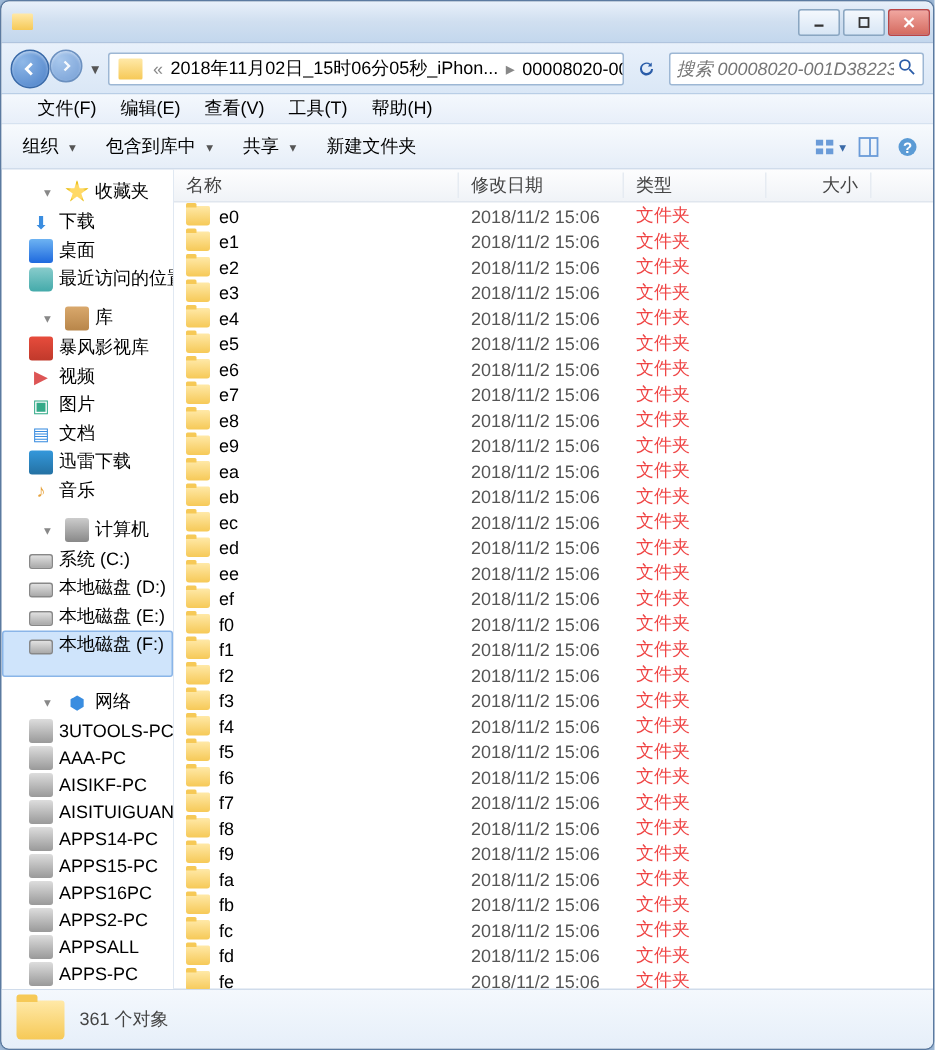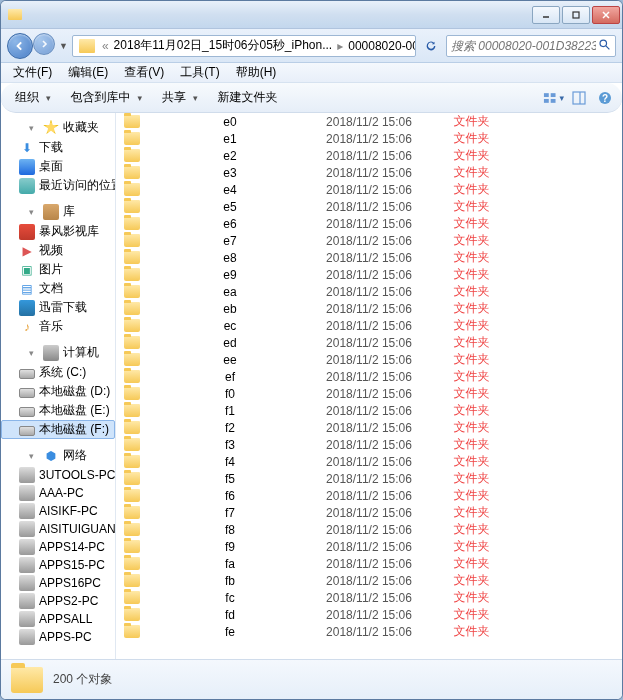--- a/index.html
+++ b/index.html
@@ -15,35 +15,35 @@
   .nav-btn { width:26px; height:26px; border-radius:50%; background: radial-gradient(circle at 30% 30%, #8fb8e8, #4a7fc7); border:1px solid #3a6aa8; display:flex; align-items:center; justify-content:center; color:#fff; cursor:pointer; box-shadow: inset 0 1px 2px rgba(255,255,255,.5);}
   .nav-btn.fwd { width:22px; height:22px; opacity:.7;}
   .addr-box { flex:1; height:22px; background:#fff; border:1px solid #9db7d4; border-radius:2px; display:flex; align-items:center; padding:0 2px; overflow:hidden;}
   .addr-box .folder-ico { width:16px; height:14px; background: linear-gradient(#ffe9a8,#f6c957); border-radius:1px; margin:0 4px; flex-shrink:0;}
   .addr-crumb { padding:0 2px; white-space:nowrap;}
   .addr-sep { color:#888; padding:0 3px;}
   .addr-refresh { width:22px; height:22px; display:flex; align-items:center; justify-content:center; color:#2a5ca8; cursor:pointer;}
   .search-box { width:170px; height:22px; background:#fff; border:1px solid #9db7d4; border-radius:2px; display:flex; align-items:center; padding:0 4px;}
   .search-box input { border:none; outline:none; font-size:12px; width:100%; color:#888; font-style:italic; background:transparent;}
   .search-ico { color:#2a5ca8; margin-left:2px;}
-  .menubar { height:20px; background:linear-gradient(#f4f8fd,#e8eff9); display:flex; align-items:center; padding:0 4px; border-bottom:1px solid #d6e2f0; font-size:12px;}
+  .menubar { height:20px; background:linear-gradient(#f4f8fd,#e8eff9); display:flex; align-items:center; padding:0 16px; border-bottom:1px solid #d6e2f0; font-size:12px;}
   .menubar span { padding: 2px 8px; cursor:pointer;}
-  .toolbar { height:30px; background:linear-gradient(#f7fafd,#e6eef8); display:flex; align-items:center; padding:0 6px; gap:4px; border-bottom:1px solid #d0dceb;border-radius:15px;}
+  .toolbar { height:30px; background:linear-gradient(#f7fafd,#e6eef8); display:flex; align-items:center; padding:0 6px; gap:4px; border-bottom:1px solid #d0dceb;}
   .tool-item { padding:3px 8px; cursor:pointer; display:flex; align-items:center; gap:4px; border-radius:2px;}
   .tool-dd::after { content:"▾"; font-size:9px; margin-left:3px; color:#555;}
   .tool-spacer { flex:1;}
   .tool-ico { width:22px; height:22px; display:flex; align-items:center; justify-content:center; cursor:pointer; color:#3a6aa8;}
   .body { flex:1; display:flex; overflow:hidden;}
   .nav-pane { width:115px; background:#fff; border-right:1px solid #e0e8f2; overflow-y:auto; padding:4px 0;}
   .nav-group { margin-bottom:6px;}
   .nav-head { display:flex; align-items:center; padding:2px 4px; gap:4px; cursor:pointer;margin-left:24px;}
   .nav-head::before { content:"▸"; font-size:9px; color:#888; width:10px;}
   .nav-head.open::before { content:"▾";}
   .nav-item { display:flex; align-items:center; padding:1px 4px 1px 18px; gap:4px; cursor:pointer; white-space:nowrap; overflow:hidden;}
-  .nav-item.sel { background:#cfe4fb; border:1px solid #8ab5e8; border-radius:2px; padding:0 3px 0 17px;}
+  .nav-item.sel { background:#cfe4fb; border:1px solid #8ab5e8; border-radius:2px; padding:0 3px 12px 17px;}
   .ico { width:16px; height:16px; flex-shrink:0; display:inline-flex; align-items:center; justify-content:center;}
   .ico-fav { background:radial-gradient(circle,#ffd966 40%,#e6b800 60%); clip-path: polygon(50% 0%, 61% 35%, 98% 35%, 68% 57%, 79% 91%, 50% 70%, 21% 91%, 32% 57%, 2% 35%, 39% 35%);}
   .ico-dl { color:#3a8de0;}
   .ico-desk { background:linear-gradient(#6db3f2,#1e69de); border-radius:2px;}
   .ico-recent { background:linear-gradient(#8cc,#4aa); border-radius:3px;}
   .ico-lib { background:linear-gradient(#d9a86c,#b8864a); border-radius:2px;}
   .ico-vid { color:#d55;}
   .ico-pic { color:#3a8;}
   .ico-doc { color:#3a8de0;}
   .ico-music { color:#e6a23c;}
@@ -54,21 +54,21 @@
   .ico-storm { background:linear-gradient(#e74c3c,#c0392b); border-radius:2px;}
   .ico-xl { background:linear-gradient(#3498db,#2471a3); border-radius:2px;}
   .content { flex:1; display:flex; flex-direction:column; overflow:hidden;}
   .col-head { height:22px; display:flex; align-items:center; background:linear-gradient(#fdfdfe,#f0f3f7); border-bottom:1px solid #e0e6ee; font-size:12px; color:#444;}
   .col-head > div { padding:0 8px; border-right:1px solid #e6ebf2; cursor:pointer;}
   .c-name { width:190px;}
   .c-date { width:110px;}
   .c-type { width:95px;}
   .c-size { width:70px; text-align:right;}
   .file-list { flex:1; overflow-y:auto; overflow-x:hidden;}
-  .file-row { height:17px; display:flex; align-items:center; padding:0 0 0 8px; cursor:pointer; font-size:12px;text-align:center;}
+  .file-row { height:17px; display:flex; align-items:center; padding:0 0 0 8px; cursor:pointer; font-size:12px;}
   .file-row .ico-folder { width:16px; height:13px; background:linear-gradient(#ffe9a8,#f6c957); border-radius:1px 1px 2px 2px; margin-right:6px; position:relative;}
   .file-row .ico-folder::before { content:""; position:absolute; top:-2px; left:0; width:7px; height:3px; background:#f6c957; border-radius:1px 1px 0 0;}
   .f-name { width:168px; white-space:nowrap; overflow:hidden;}
   .f-date { width:110px; color:#555;}
   .f-type { width:95px; color:#ef4444;}
   .f-size { width:70px; text-align:right; color:#555; padding-right:8px;}
   .statusbar { height:40px; background:linear-gradient(#f4f8fd,#e6eff9); border-top:1px solid #d0dceb; display:flex; align-items:center; padding:0 10px; gap:10px;}
   .status-ico { width:32px; height:26px; background:linear-gradient(#ffe9a8,#f6c957); border-radius:2px 2px 3px 3px; position:relative;}
   .status-ico::before { content:""; position:absolute; top:-4px; left:0; width:14px; height:5px; background:#f6c957; border-radius:2px 2px 0 0;}
   .status-text { color:#444;}
@@ -297,20 +297,26 @@
             </div>
             <div class="nav-item">
               <span class="ico ico-pc"></span>
               <span>APPS-PC</span>
             </div>
           </div>
       </div>
     </div>
 
     <div class="content">
+      <div class="col-head">
+        <div class="c-name">名称</div>
+        <div class="c-date">修改日期</div>
+        <div class="c-type">类型</div>
+        <div class="c-size">大小</div>
+      </div>
       <div class="file-list" id="file-list">
           <div class="file-row">
             <span class="ico-folder"></span>
             <span class="f-name">e0</span>
             <span class="f-date">2018/11/2 15:06</span>
             <span class="f-type">文件夹</span>
             <span class="f-size"></span>
           </div>
           <div class="file-row">
             <span class="ico-folder"></span>
@@ -521,16 +527,16 @@
             <span class="f-date">2018/11/2 15:06</span>
             <span class="f-type">文件夹</span>
             <span class="f-size"></span>
           </div>
         </div>
     </div>
   </div>
 
   <div class="statusbar">
     <div class="status-ico"></div>
-    <div class="status-text">200 个对象</div>
+    <div class="status-text">361 个对象</div>
   </div>
 
 </div>
 
 </body></html>

